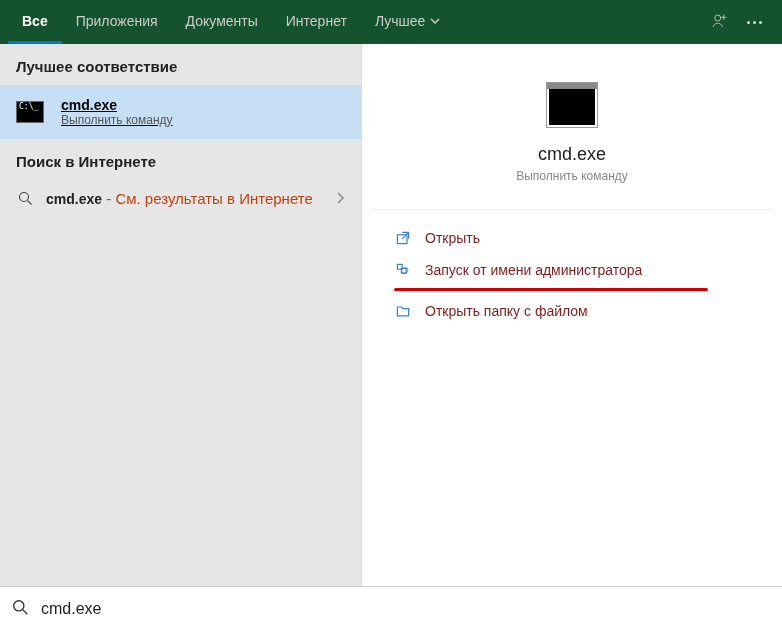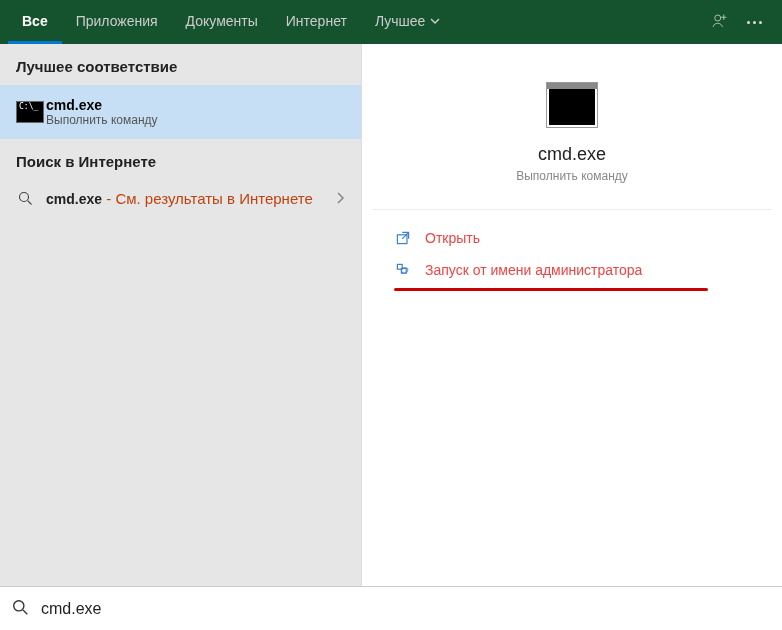--- a/index.html
+++ b/index.html
@@ -59,21 +59,22 @@
     font-weight: 600;
     font-size: 15px;
     padding: 14px 16px 10px;
     color: #222;
   }
   .best-match {
     background: #c6dff5;
     padding: 12px 16px;
     display: flex;
     align-items: center;
-    gap: 2px;
+    gap: 17px;
+    text-decoration: underline;
   }
   .cmd-icon-sm {
     width: 28px;
     height: 22px;
     background: #000;
     color: #fff;
     font-size: 8px;
     font-family: Consolas, monospace;
     padding: 2px 2px;
     line-height: 6px;
@@ -138,21 +139,21 @@
   .preview-sub { font-size: 12px; color: #888; }
   .actions {
     padding: 12px 0;
   }
   .action {
     display: flex;
     align-items: center;
     gap: 14px;
     padding: 8px 22px;
     cursor: pointer;
-    color: #ef4444;
+    color: #7f1d1d;
     font-size: 14px;
   }
   .action-icon { width: 17px; display:flex; justify-content:center; }
   .action-icon svg { width: 16px; height: 16px; stroke: #3c83c7; fill: none; stroke-width: 1.5; }
   .underline-mark {
     height: 3px;
     background: #c00;
     margin: 2px 64px 4px 22px;
     border-radius: 2px;
   }
@@ -262,20 +263,28 @@
         <span class="action-icon">
           <svg viewBox="0 0 20 20">
               <rect x="3" y="3" width="6" height="6"></rect>
               <rect x="8" y="8" width="6" height="6"></rect>
               <path d="M12 14a4 4 0 0 0 4-4v-2l-4-1-4 1v2a4 4 0 0 0 4 4z" stroke-width="1"></path>
             </svg>
         </span>
         <span>Запуск от имени администратора</span>
       </div>
       <div class="underline-mark"></div>
+      <div class="action">
+        <span class="action-icon">
+          <svg viewBox="0 0 20 20">
+              <path d="M3 5h5l2 2h7v9H3z"></path>
+            </svg>
+        </span>
+        <span>Открыть папку с файлом</span>
+      </div>
     </div>
   </div>
 
 </div>
 
 <div class="search-bar">
   <span>
     <svg viewBox="0 0 20 20">
         <circle cx="8" cy="8" r="6"></circle>
         <line x1="13" y1="13" x2="18" y2="18"></line>

